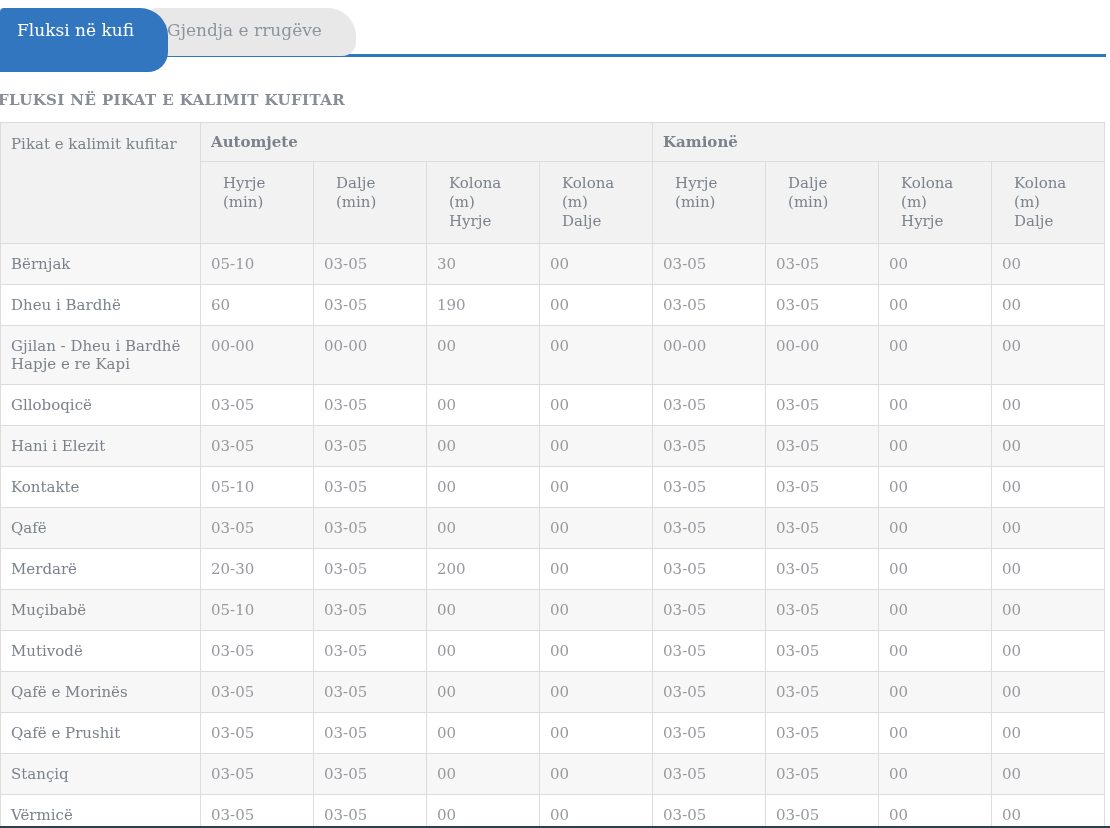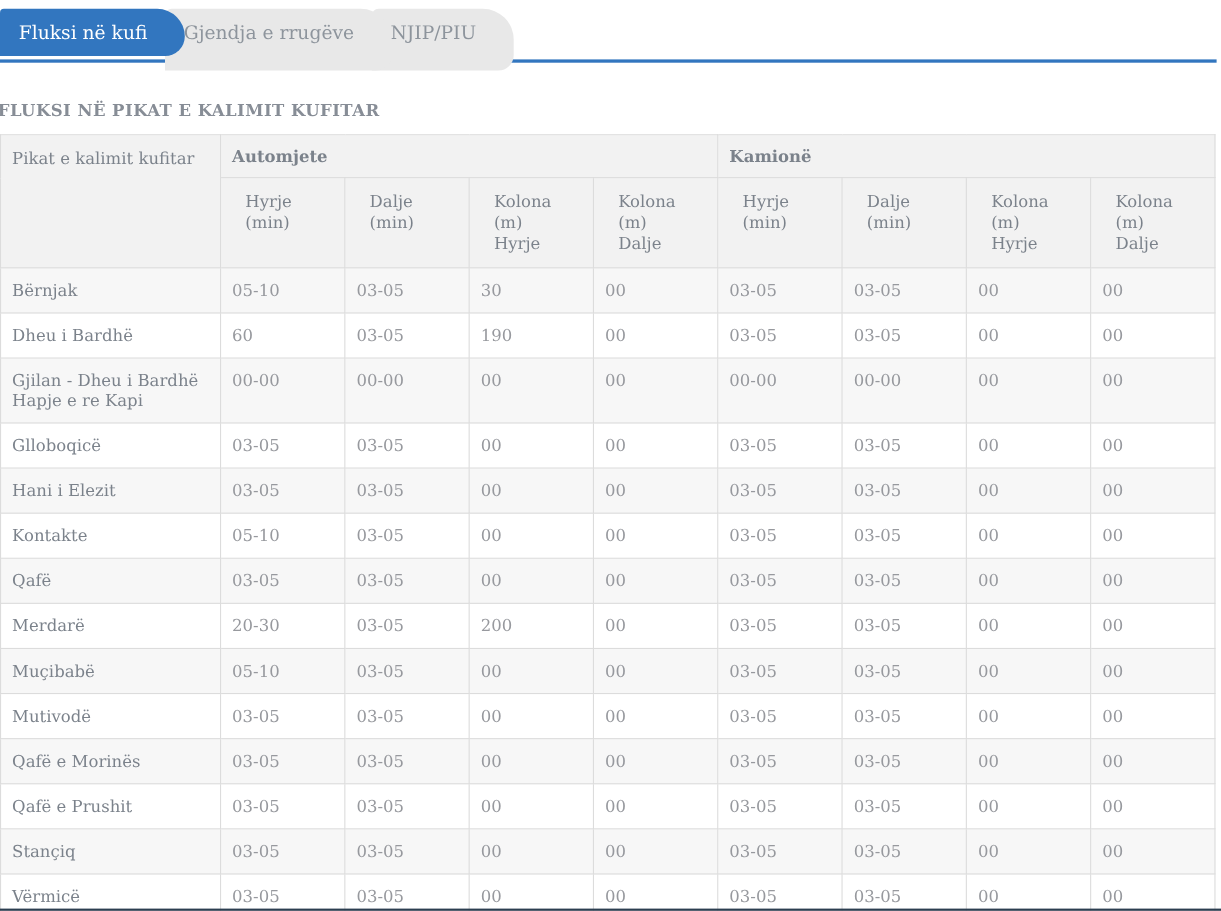--- a/index.html
+++ b/index.html
@@ -14,27 +14,27 @@
     --title-text:#878D96;
   }
   *{box-sizing:border-box;margin:0;padding:0;}
   html,body{width:1110px;height:828px;overflow:hidden;background:#fff;
     font-family:"DejaVu Serif", serif;}
   
   .tabbar{position:relative;padding-top:8px;height:60px;width:1106px;}
   .tabbar::after{content:"";position:absolute;left:0;top:54px;height:3px;width:1106px;
     background:var(--accent);z-index:1;}
   .tabs{display:flex;align-items:flex-start;}
-  .tab{height:56px;background:var(--tab-bg);color:var(--tab-text);
+  .tab{height:48px;background:var(--tab-bg);color:var(--tab-text);
     font-size:17px;padding:12px 34px 0 17px;margin-right:-18px;
     border-radius:6px 28px 14px 0;white-space:nowrap;cursor:pointer;}
   .tab:nth-child(2){z-index:4;}
   .tab:nth-child(3){z-index:3;}
   .tab:nth-child(4){z-index:2;}
-  .tab.active{background:var(--accent);color:#fff;height:43px;z-index:6;
+  .tab.active{background:var(--accent);color:#fff;height:64px;z-index:6;
     border-radius:4px 28px 20px 0;position:relative;text-align:right;}
   
   .page-title{margin:31px 0 0 -2px;font-size:15px;letter-spacing:.4px;
     color:var(--title-text);}
   
   table{border-collapse:collapse;width:1104px;margin-top:13px;table-layout:fixed;}
   th,td{border:1px solid var(--border);text-align:left;vertical-align:top;
     font-weight:normal;}
   thead th{background:var(--header-bg);color:var(--name-text);font-size:15px;}
   .corner-th{padding:12px 10px;line-height:19px;}
@@ -50,21 +50,20 @@
   .bottom-bar{position:absolute;left:0;bottom:0;width:1110px;height:2px;
     background:#2C3E50;}
 </style>
 </head>
 <body>
 
 <div class="tabbar">
   <div class="tabs">
     <div class="tab active">Fluksi në kufi</div>
     <div class="tab">Gjendja e rrugëve</div>
-    <div class="tab">NJIP/PIU</div>
   </div>
 </div>
 
 <h1 class="page-title">FLUKSI NË PIKAT E KALIMIT KUFITAR</h1>
 
 <table>
   <colgroup>
     <col style="width:200px">
     <col style="width:113px">
       <col style="width:113px">

